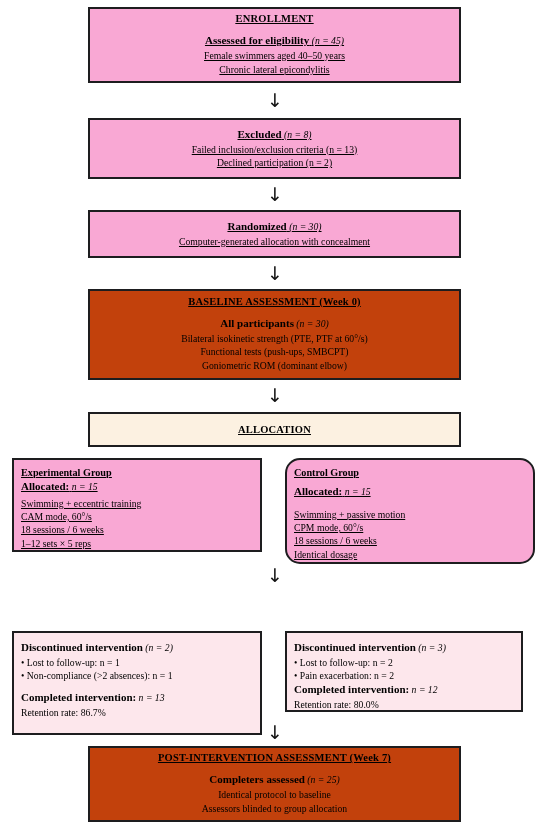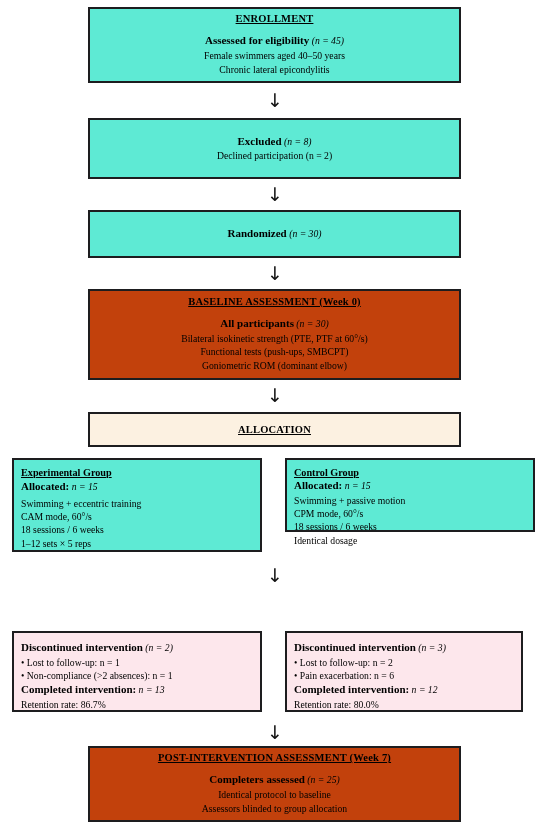--- a/index.html
+++ b/index.html
@@ -23,21 +23,21 @@
   .box {
     position: absolute;
     box-sizing: border-box;
     border: 2px solid #1d1d1f;
     display: flex;
     flex-direction: column;
     justify-content: center;
   }
   .box.center { align-items: center; text-align: center; }
   .box.left   { align-items: flex-start; text-align: left; }
-  .blue  { background: #5eead4; }
+  .blue  { background: #f9a8d4; text-decoration: underline; }
   .pink  { background: #c2410c; }
   .cream { background: #fcf1e1; font-family: Liberation Serif, serif; }
   .rose  { background: #fde7ec; }
 
   .hdr {
     font-weight: bold;
     text-decoration: underline;
     font-size: 10.5px;
     letter-spacing: 0.2px;
   }
@@ -82,27 +82,29 @@
     <div class="sp-9"></div>
     <div class="line"><span class="lead">Assessed for eligibility</span> <span class="it">(n = 45)</span></div>
     <div class="line">Female swimmers aged 40–50 years</div>
     <div class="line">Chronic lateral epicondylitis</div>
   </div>
 
   <div class="arrow" style="left:263px; top:91px;">↓</div>
 
   <div class="box center blue pad-c" style="left:88px; top:118px; width:373px; height:61px;">
     <div class="line"><span class="lead">Excluded</span> <span class="it">(n = 8)</span></div>
+    <div class="line">Failed inclusion/exclusion criteria (n = 13)</div>
     <div class="line">Declined participation (n = 2)</div>
   </div>
 
   <div class="arrow" style="left:263px; top:185px;">↓</div>
 
   <div class="box center blue pad-c" style="left:88px; top:210px; width:373px; height:48px;">
     <div class="line"><span class="lead">Randomized</span> <span class="it">(n = 30)</span></div>
+    <div class="line">Computer-generated allocation with concealment</div>
   </div>
 
   <div class="arrow" style="left:263px; top:264px;">↓</div>
 
   <div class="box center pink pad-c" style="left:88px; top:289px; width:373px; height:91px;">
     <div class="hdr">BASELINE ASSESSMENT (Week 0)</div>
     <div class="sp-9"></div>
     <div class="line"><span class="lead">All participants</span> <span class="it">(n = 30)</span></div>
     <div class="line">Bilateral isokinetic strength (PTE, PTF at 60°/s)</div>
     <div class="line">Functional tests (push-ups, SMBCPT)</div>
@@ -119,47 +121,47 @@
     <div class="colhdr">Experimental Group</div>
     <div class="sp-6"></div>
     <div class="line"><span class="lead">Allocated:</span> <span class="it">n = 15</span></div>
     <div class="sp-8"></div>
     <div class="line tight">Swimming + eccentric training</div>
     <div class="line tight">CAM mode, 60°/s</div>
     <div class="line tight">18 sessions / 6 weeks</div>
     <div class="line tight">1–12 sets × 5 reps</div>
   </div>
 
-  <div class="box left blue pad-l" style="left:285px; top:458px; width:250px; height:74px; justify-content:flex-start; padding-top:7px;">
+  <div class="box left blue pad-l" style="left:285px; top:458px; width:250px; height:106px; justify-content:flex-start; padding-top:7px;border-radius:15px;">
     <div class="colhdr">Control Group</div>
     <div class="sp-6"></div>
     <div class="line"><span class="lead">Allocated:</span> <span class="it">n = 15</span></div>
     <div class="sp-8"></div>
     <div class="line tight">Swimming + passive motion</div>
     <div class="line tight">CPM mode, 60°/s</div>
     <div class="line tight">18 sessions / 6 weeks</div>
     <div class="line tight">Identical dosage</div>
   </div>
 
   <div class="arrow" style="left:263px; top:566px;">↓</div>
 
 
-  <div class="box left rose pad-l" style="left:12px; top:631px; width:250px; height:81px; justify-content:flex-start; padding-top:7px;">
+  <div class="box left rose pad-l" style="left:12px; top:631px; width:250px; height:104px; justify-content:flex-start; padding-top:7px;">
     <div class="line"><span class="lead">Discontinued intervention</span> <span class="it">(n = 2)</span></div>
     <div class="line tight">• Lost to follow-up: n = 1</div>
     <div class="line tight">• Non-compliance (&gt;2 absences): n = 1</div>
     <div class="sp-8"></div>
     <div class="line"><span class="lead">Completed intervention:</span> <span class="it">n = 13</span></div>
     <div class="line tight">Retention rate: 86.7%</div>
   </div>
 
   <div class="box left rose pad-l" style="left:285px; top:631px; width:238px; height:81px; justify-content:flex-start; padding-top:7px;">
     <div class="line"><span class="lead">Discontinued intervention</span> <span class="it">(n = 3)</span></div>
     <div class="line tight">• Lost to follow-up: n = 2</div>
-    <div class="line tight">• Pain exacerbation: n = 6</div>
+    <div class="line tight">• Pain exacerbation: n = 2</div>
     <div class="sp-8"></div>
     <div class="line"><span class="lead">Completed intervention:</span> <span class="it">n = 12</span></div>
     <div class="line tight">Retention rate: 80.0%</div>
   </div>
 
   <div class="arrow" style="left:263px; top:723px;">↓</div>
 
   <div class="box center pink pad-c" style="left:88px; top:746px; width:373px; height:76px;">
     <div class="hdr">POST-INTERVENTION ASSESSMENT (Week 7)</div>
     <div class="sp-9"></div>

